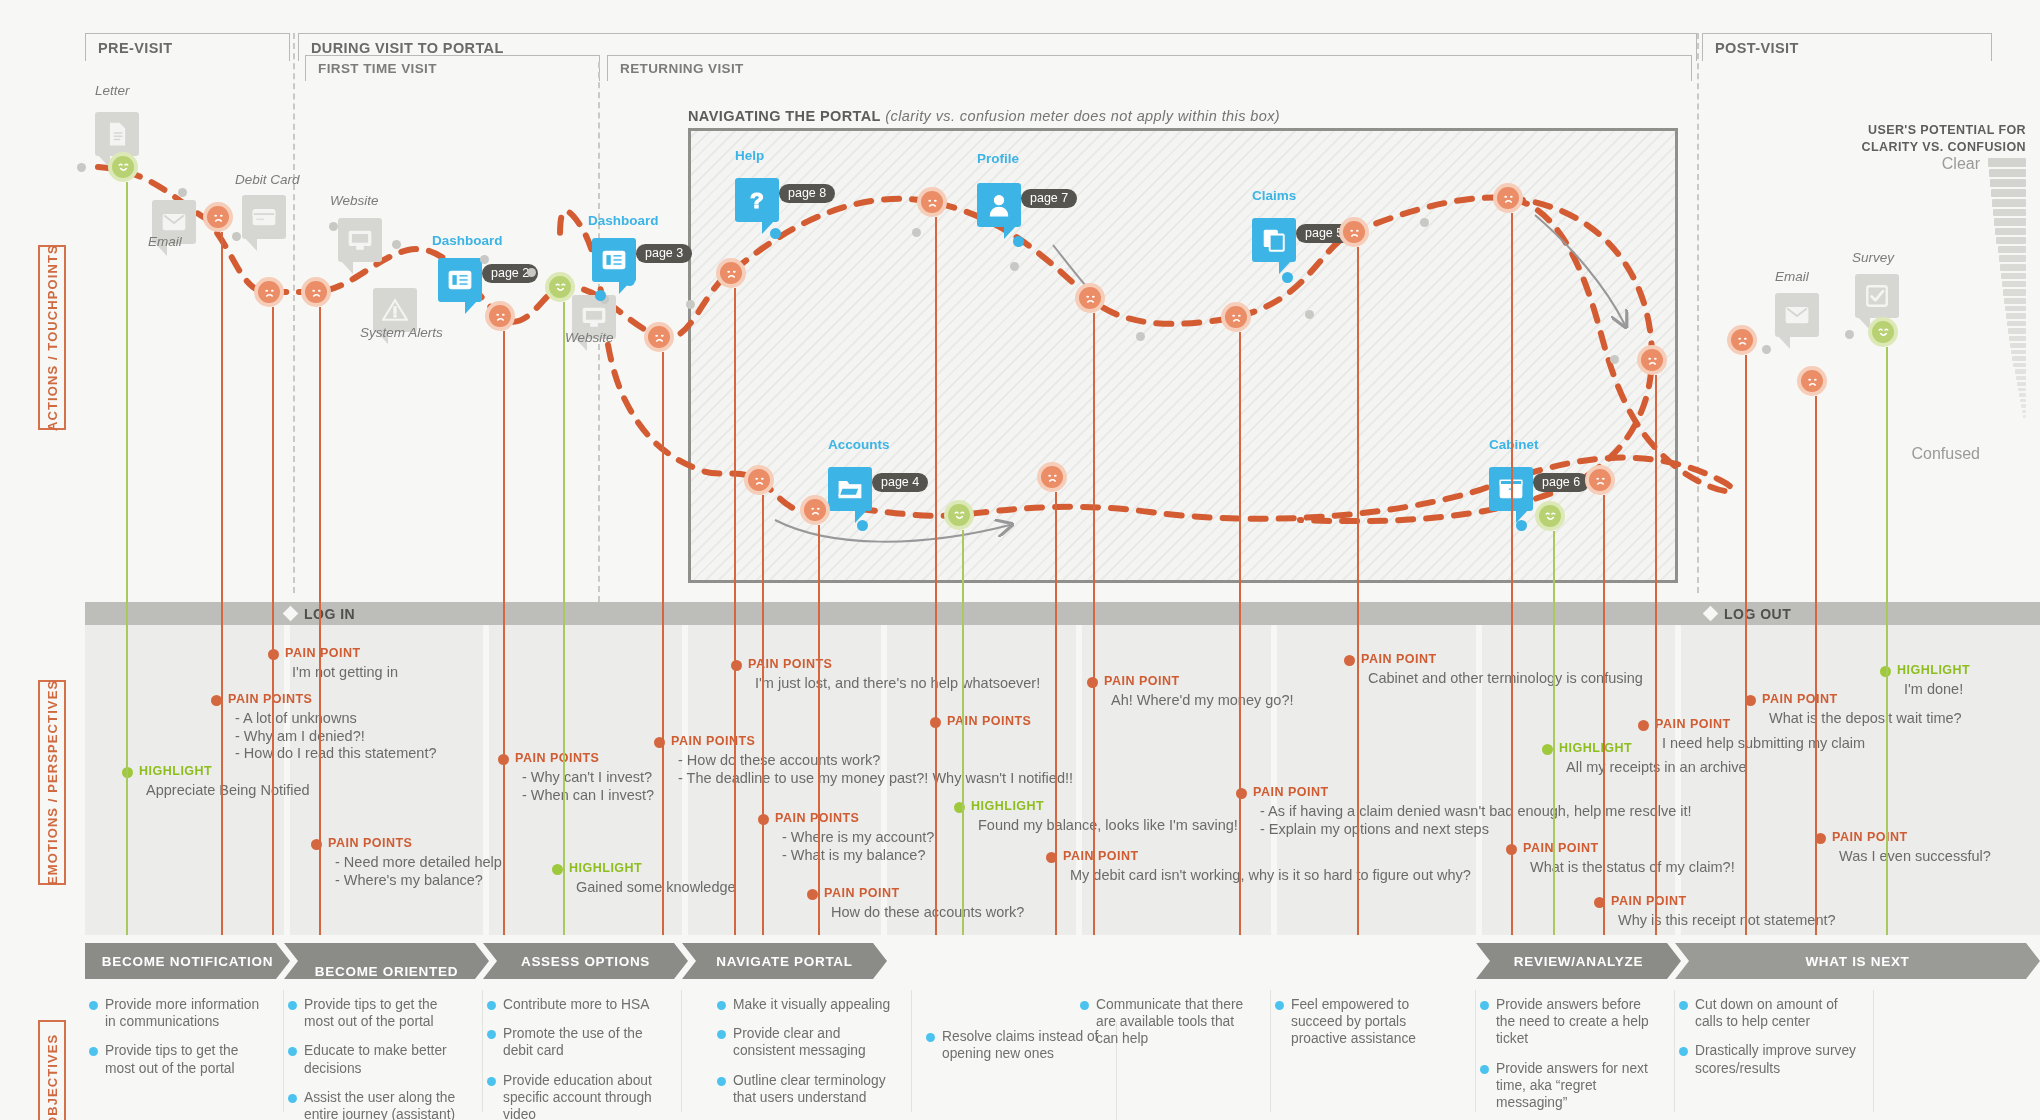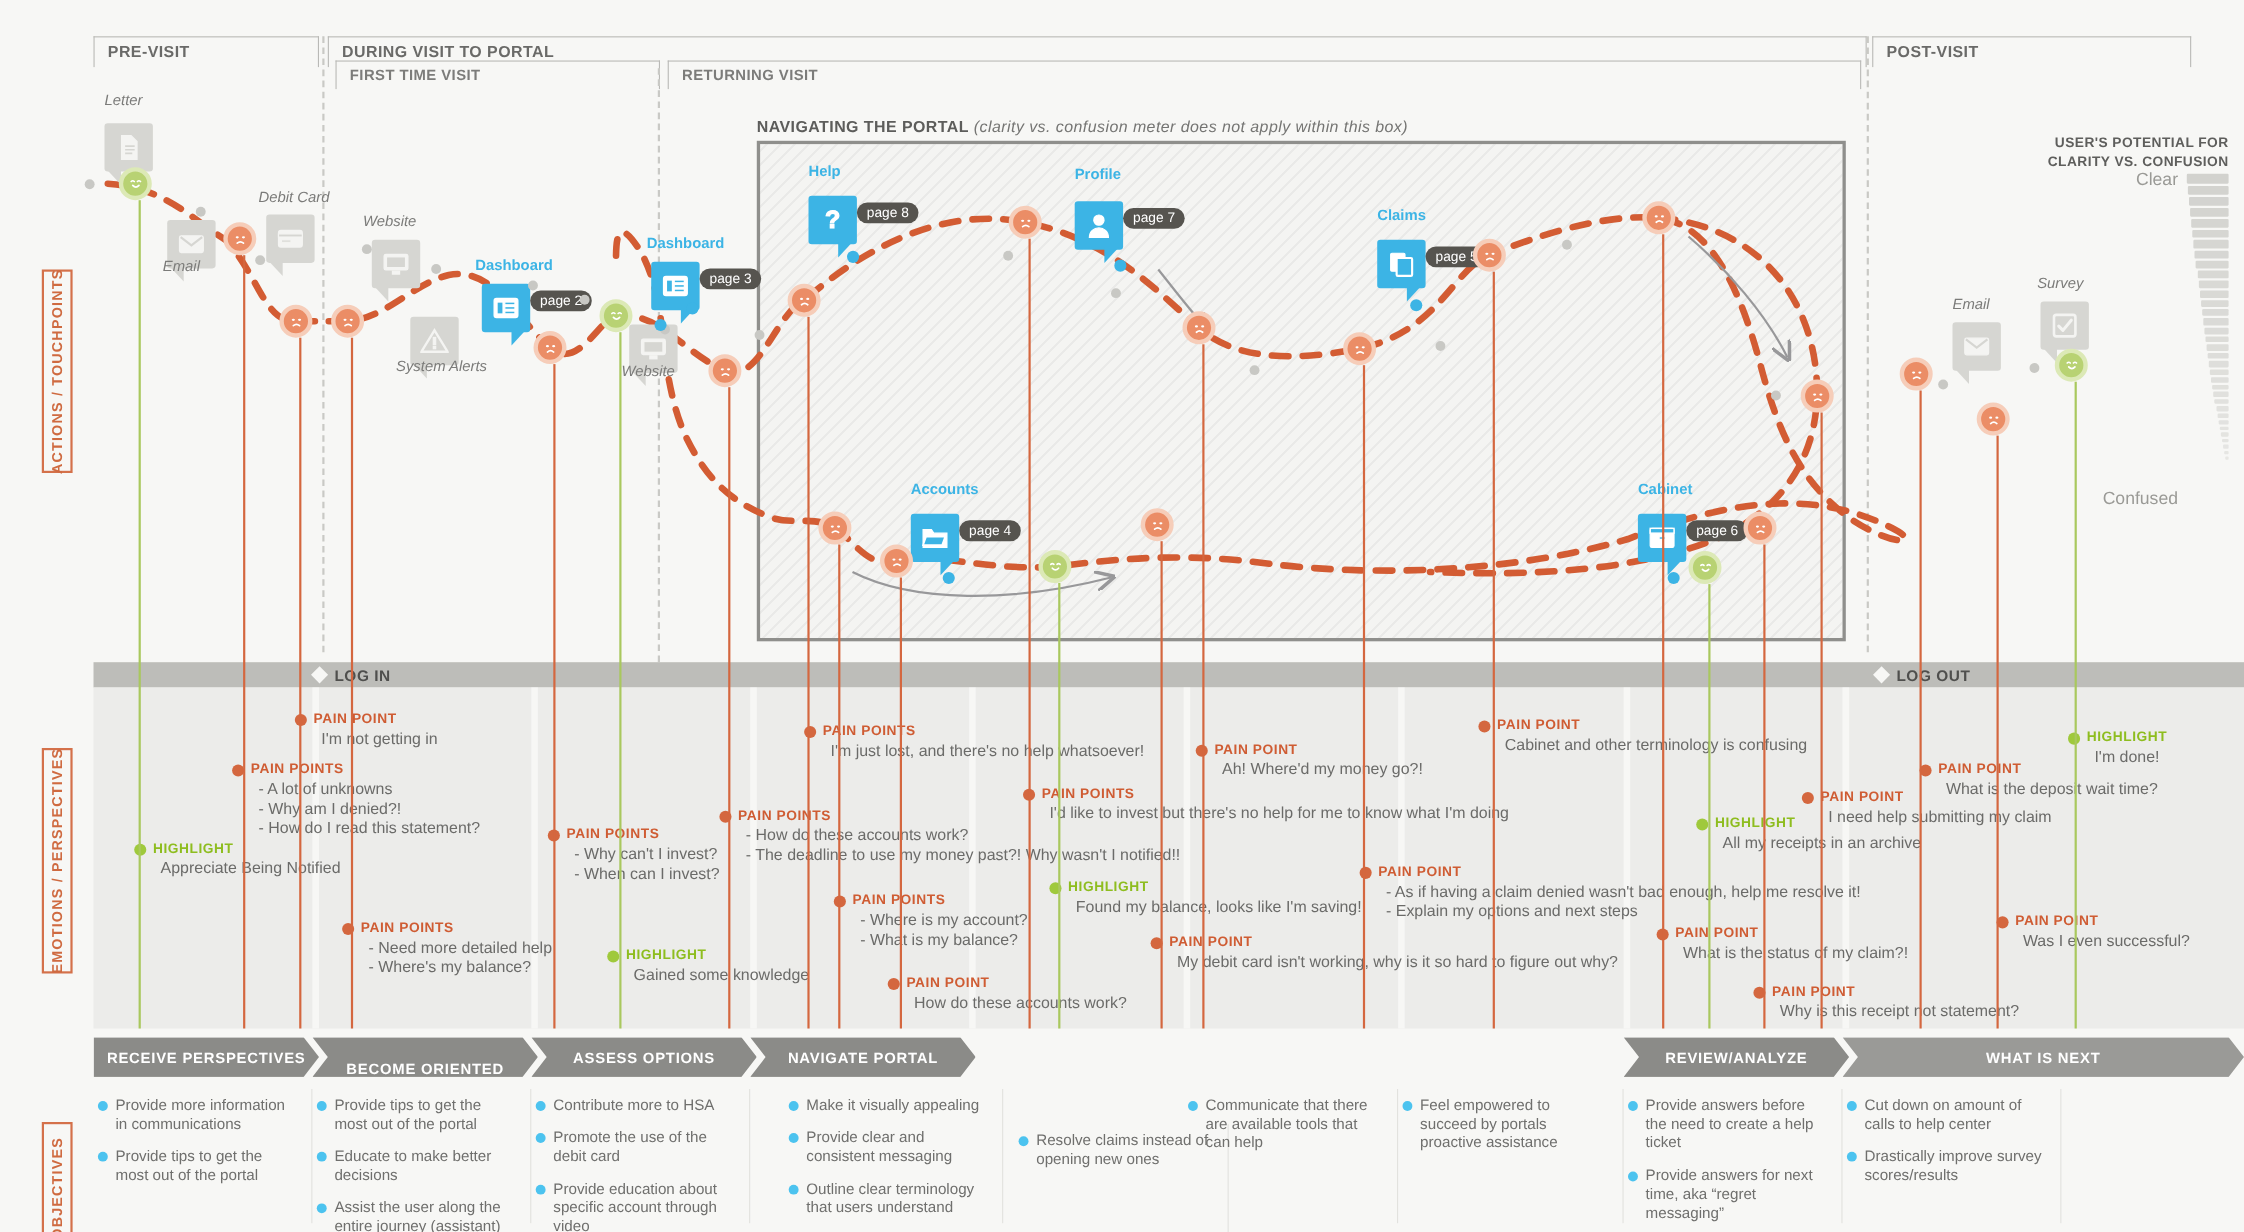--- a/index.html
+++ b/index.html
@@ -711,23 +711,20 @@
     <div class="note pain" style="left: 722px; top: 261px;">
       <span class="dot"></span>
       <div class="hdr">PAIN POINT</div>
       <div class="body">
         <div>How do these accounts work?</div>
       </div>
     </div>
     <div class="note pain" style="left: 845px; top: 89px;">
       <span class="dot"></span>
       <div class="hdr">PAIN POINTS</div>
-      <div class="body">
-        <div>I'd like to invest but there's no help for me to know what I'm doing</div>
-      </div>
     </div>
     <div class="note high" style="left: 869px; top: 174px;">
       <span class="dot"></span>
       <div class="hdr">HIGHLIGHT</div>
       <div class="body">
         <div>Found my balance, looks like I'm saving!</div>
       </div>
     </div>
     <div class="note pain" style="left: 1002px; top: 49px;">
       <span class="dot"></span>
@@ -804,21 +801,21 @@
       <span class="dot"></span>
       <div class="hdr">PAIN POINT</div>
       <div class="body">
         <div>Was I even successful?</div>
       </div>
     </div>
   </div>
 
 <div id="chev-row">
     <div class="chev first" style="left: 0px; width: 205px; background: rgb(139, 139, 136);">
-      <span>RECEIVE PERSPECTIVES</span>
+      <span>BECOME NOTIFICATION</span>
     </div>
     <div class="chev" style="left: 199px; width: 205px; background: rgb(139, 139, 136); align-items: flex-end;">
       <span>BECOME ORIENTED</span>
     </div>
     <div class="chev" style="left: 398px; width: 205px; background: rgb(139, 139, 136);">
       <span>ASSESS OPTIONS</span>
     </div>
     <div class="chev" style="left: 597px; width: 205px; background: rgb(139, 139, 136);">
       <span>NAVIGATE PORTAL</span>
     </div>

